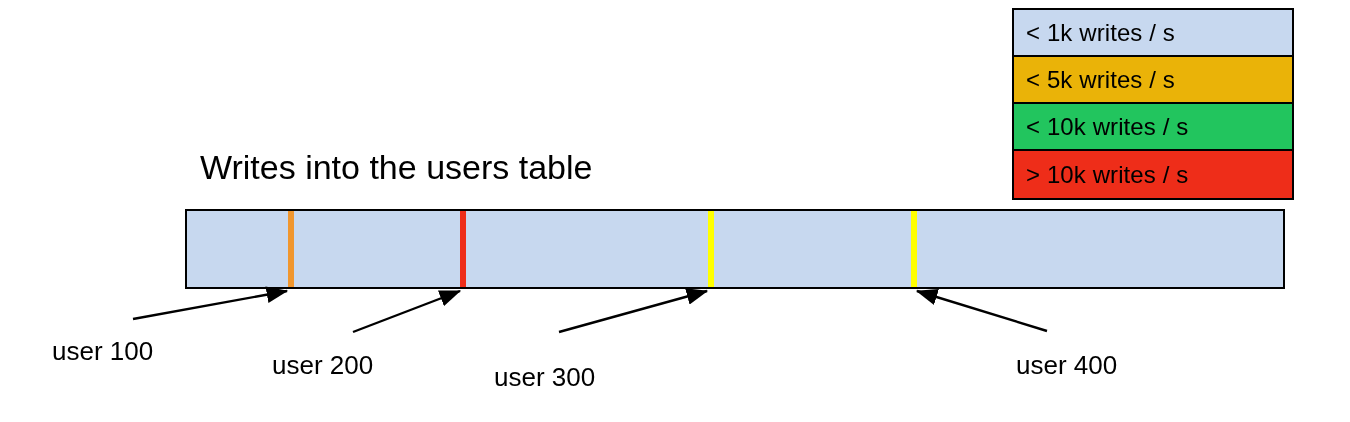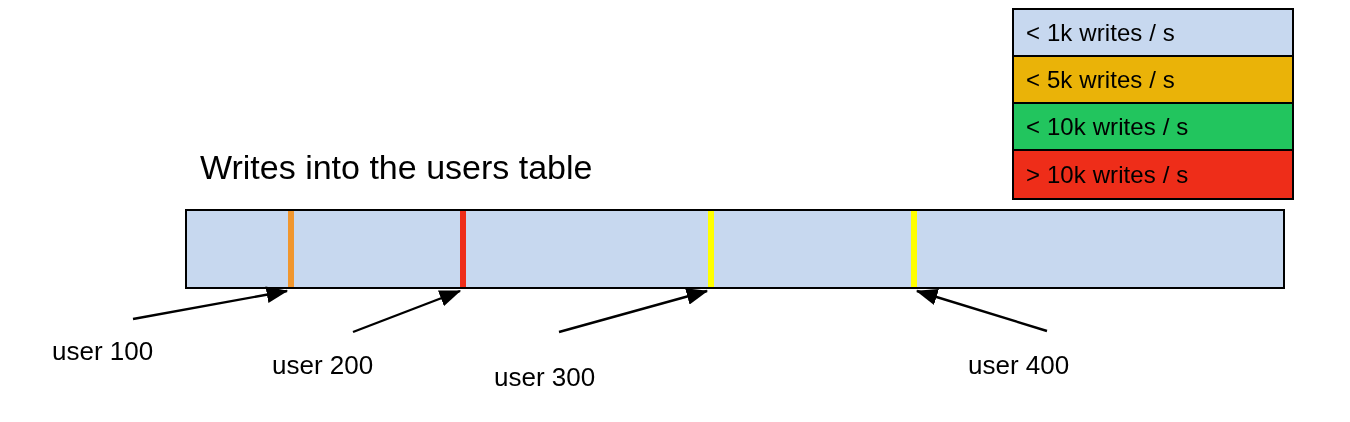--- a/index.html
+++ b/index.html
@@ -134,15 +134,15 @@
     </defs>
     <line x1="133" y1="319" x2="287" y2="291" stroke="#000000" stroke-width="2.4" marker-end="url(#arrowhead)"></line>
     <line x1="353" y1="332" x2="460" y2="291" stroke="#000000" stroke-width="2.4" marker-end="url(#arrowhead)"></line>
     <line x1="559" y1="332" x2="707" y2="291" stroke="#000000" stroke-width="2.4" marker-end="url(#arrowhead)"></line>
     <line x1="1047" y1="331" x2="917" y2="291" stroke="#000000" stroke-width="2.4" marker-end="url(#arrowhead)"></line>
   </svg>
 
   <div class="user-label" style="left:52px;top:336px;">user 100</div>
   <div class="user-label" style="left:272px;top:350px;">user 200</div>
   <div class="user-label" style="left:494px;top:350px;margin-top:12px;">user 300</div>
-  <div class="user-label" style="left:968px;top:350px;text-align:right;">user 400</div>
+  <div class="user-label" style="left:1016px;top:350px;text-align:right;">user 400</div>
 
 </div>
 
 </body></html>

